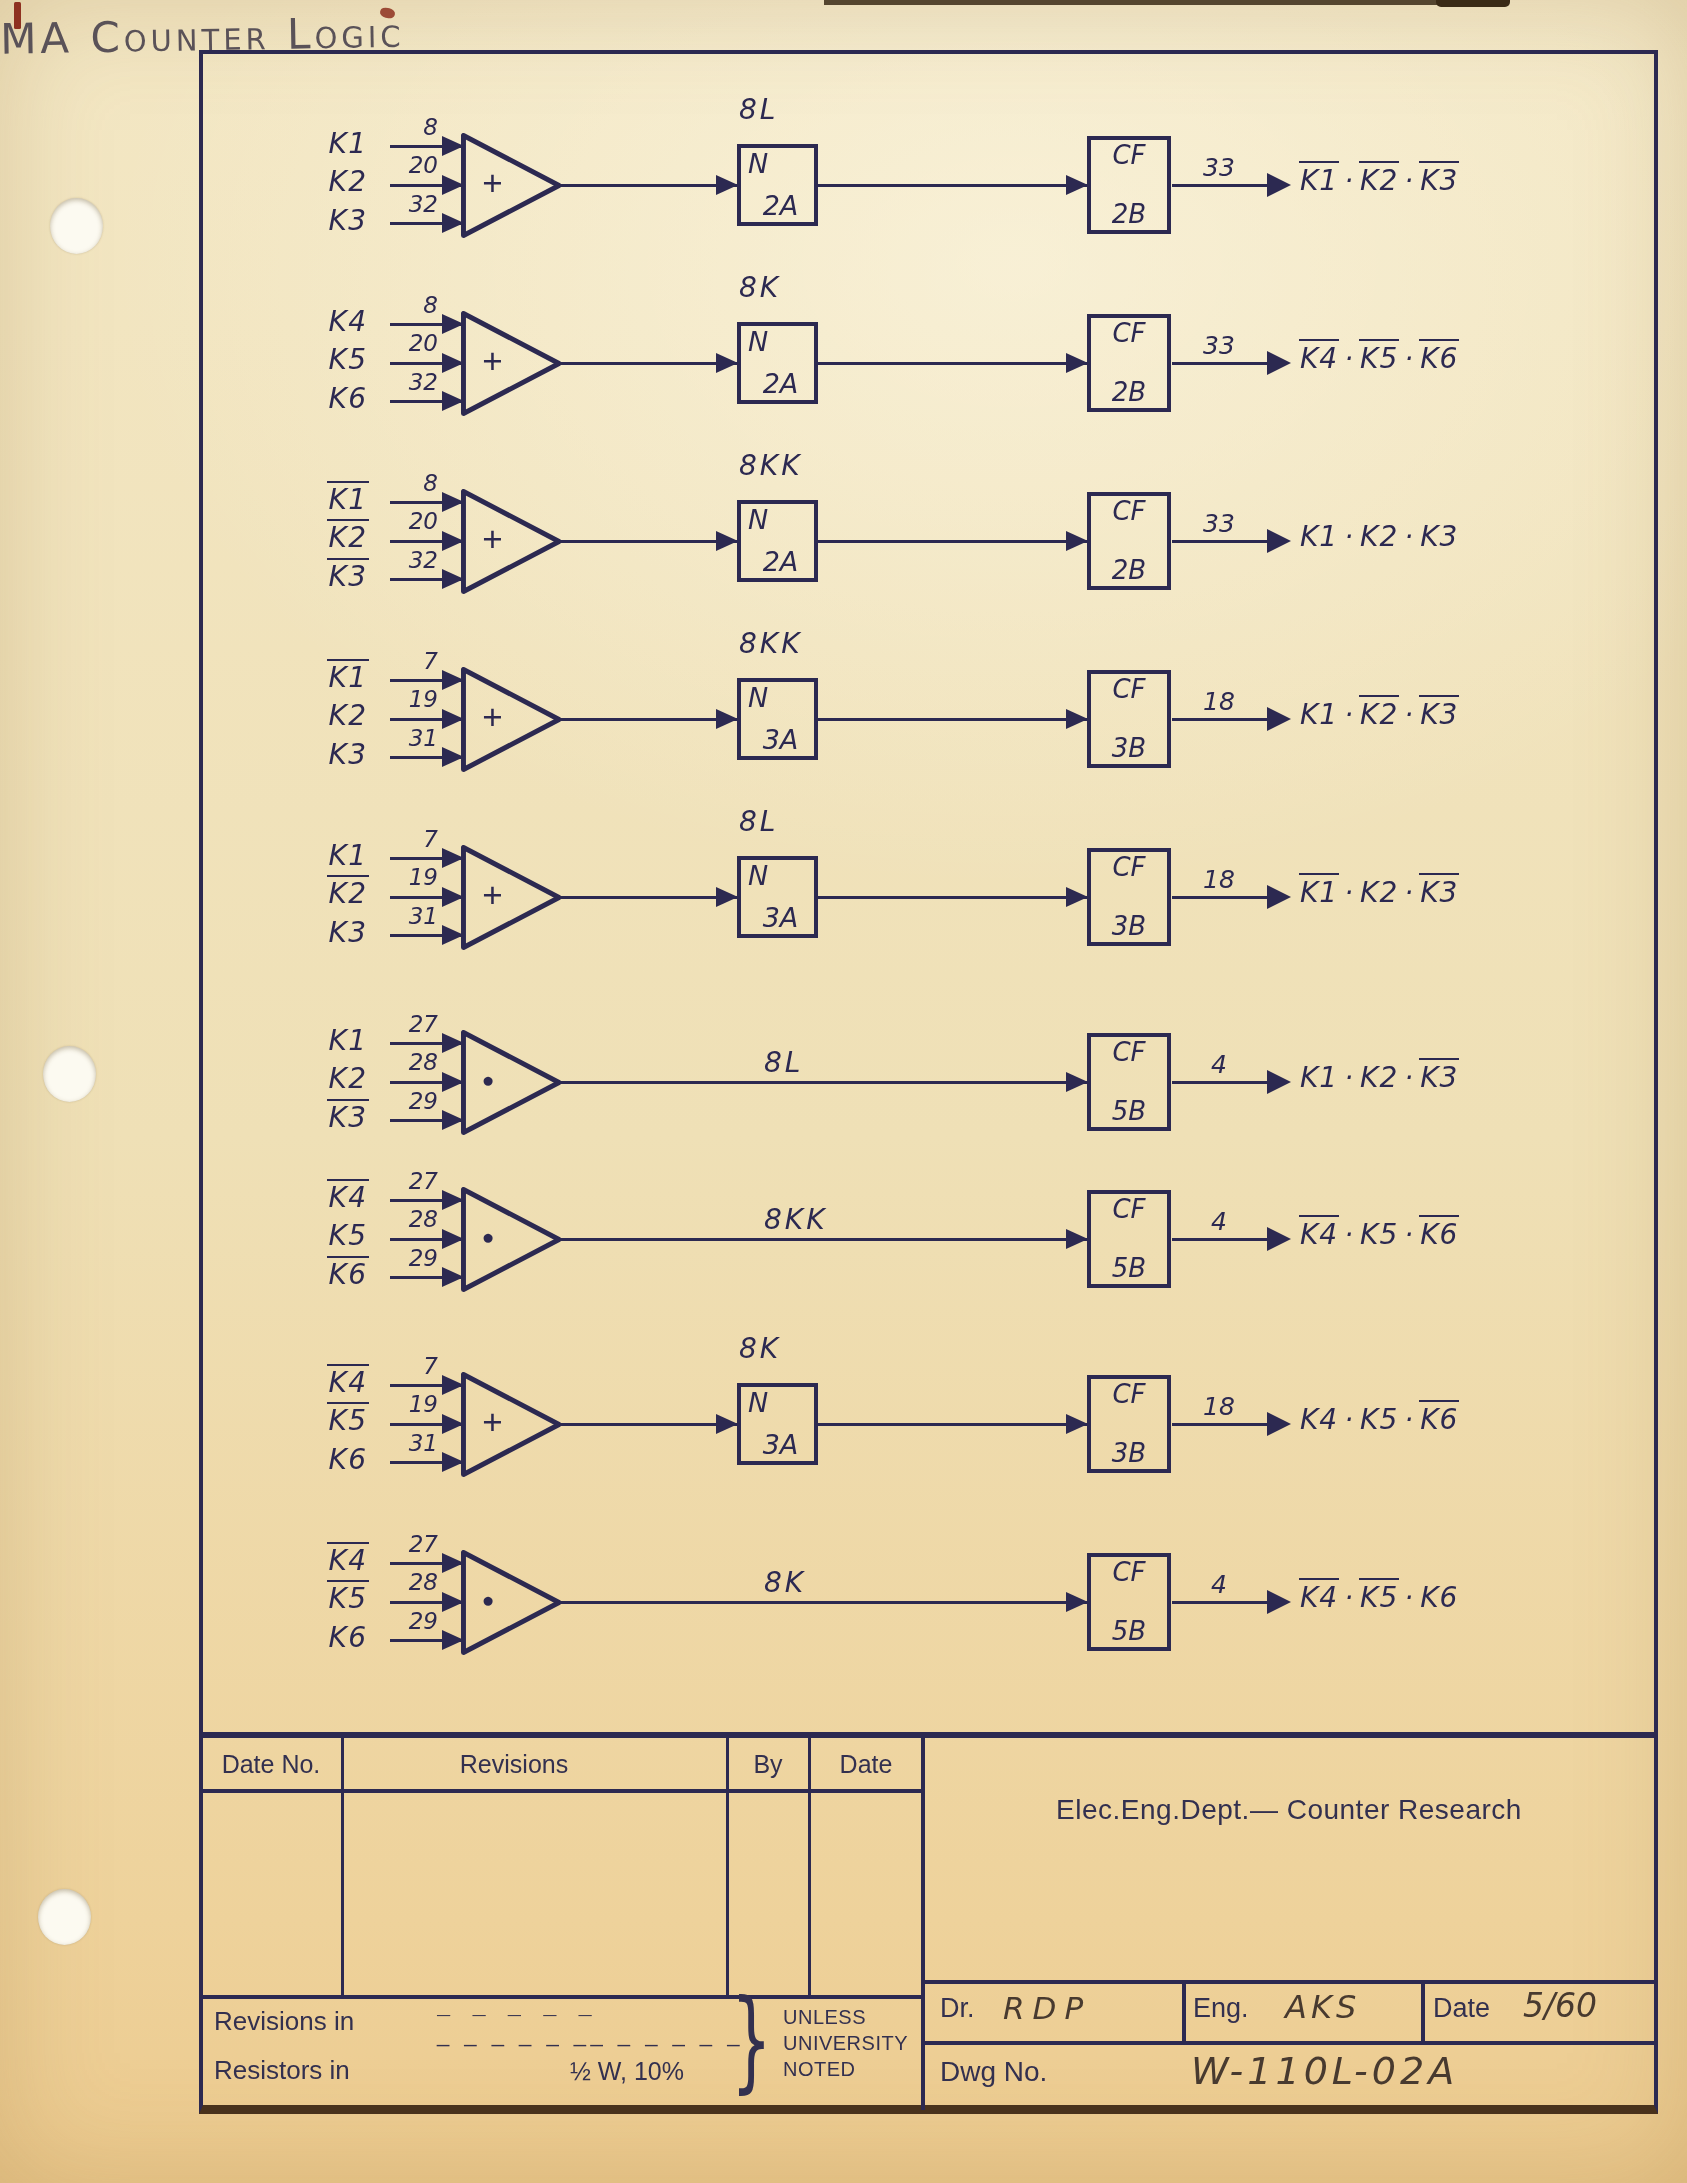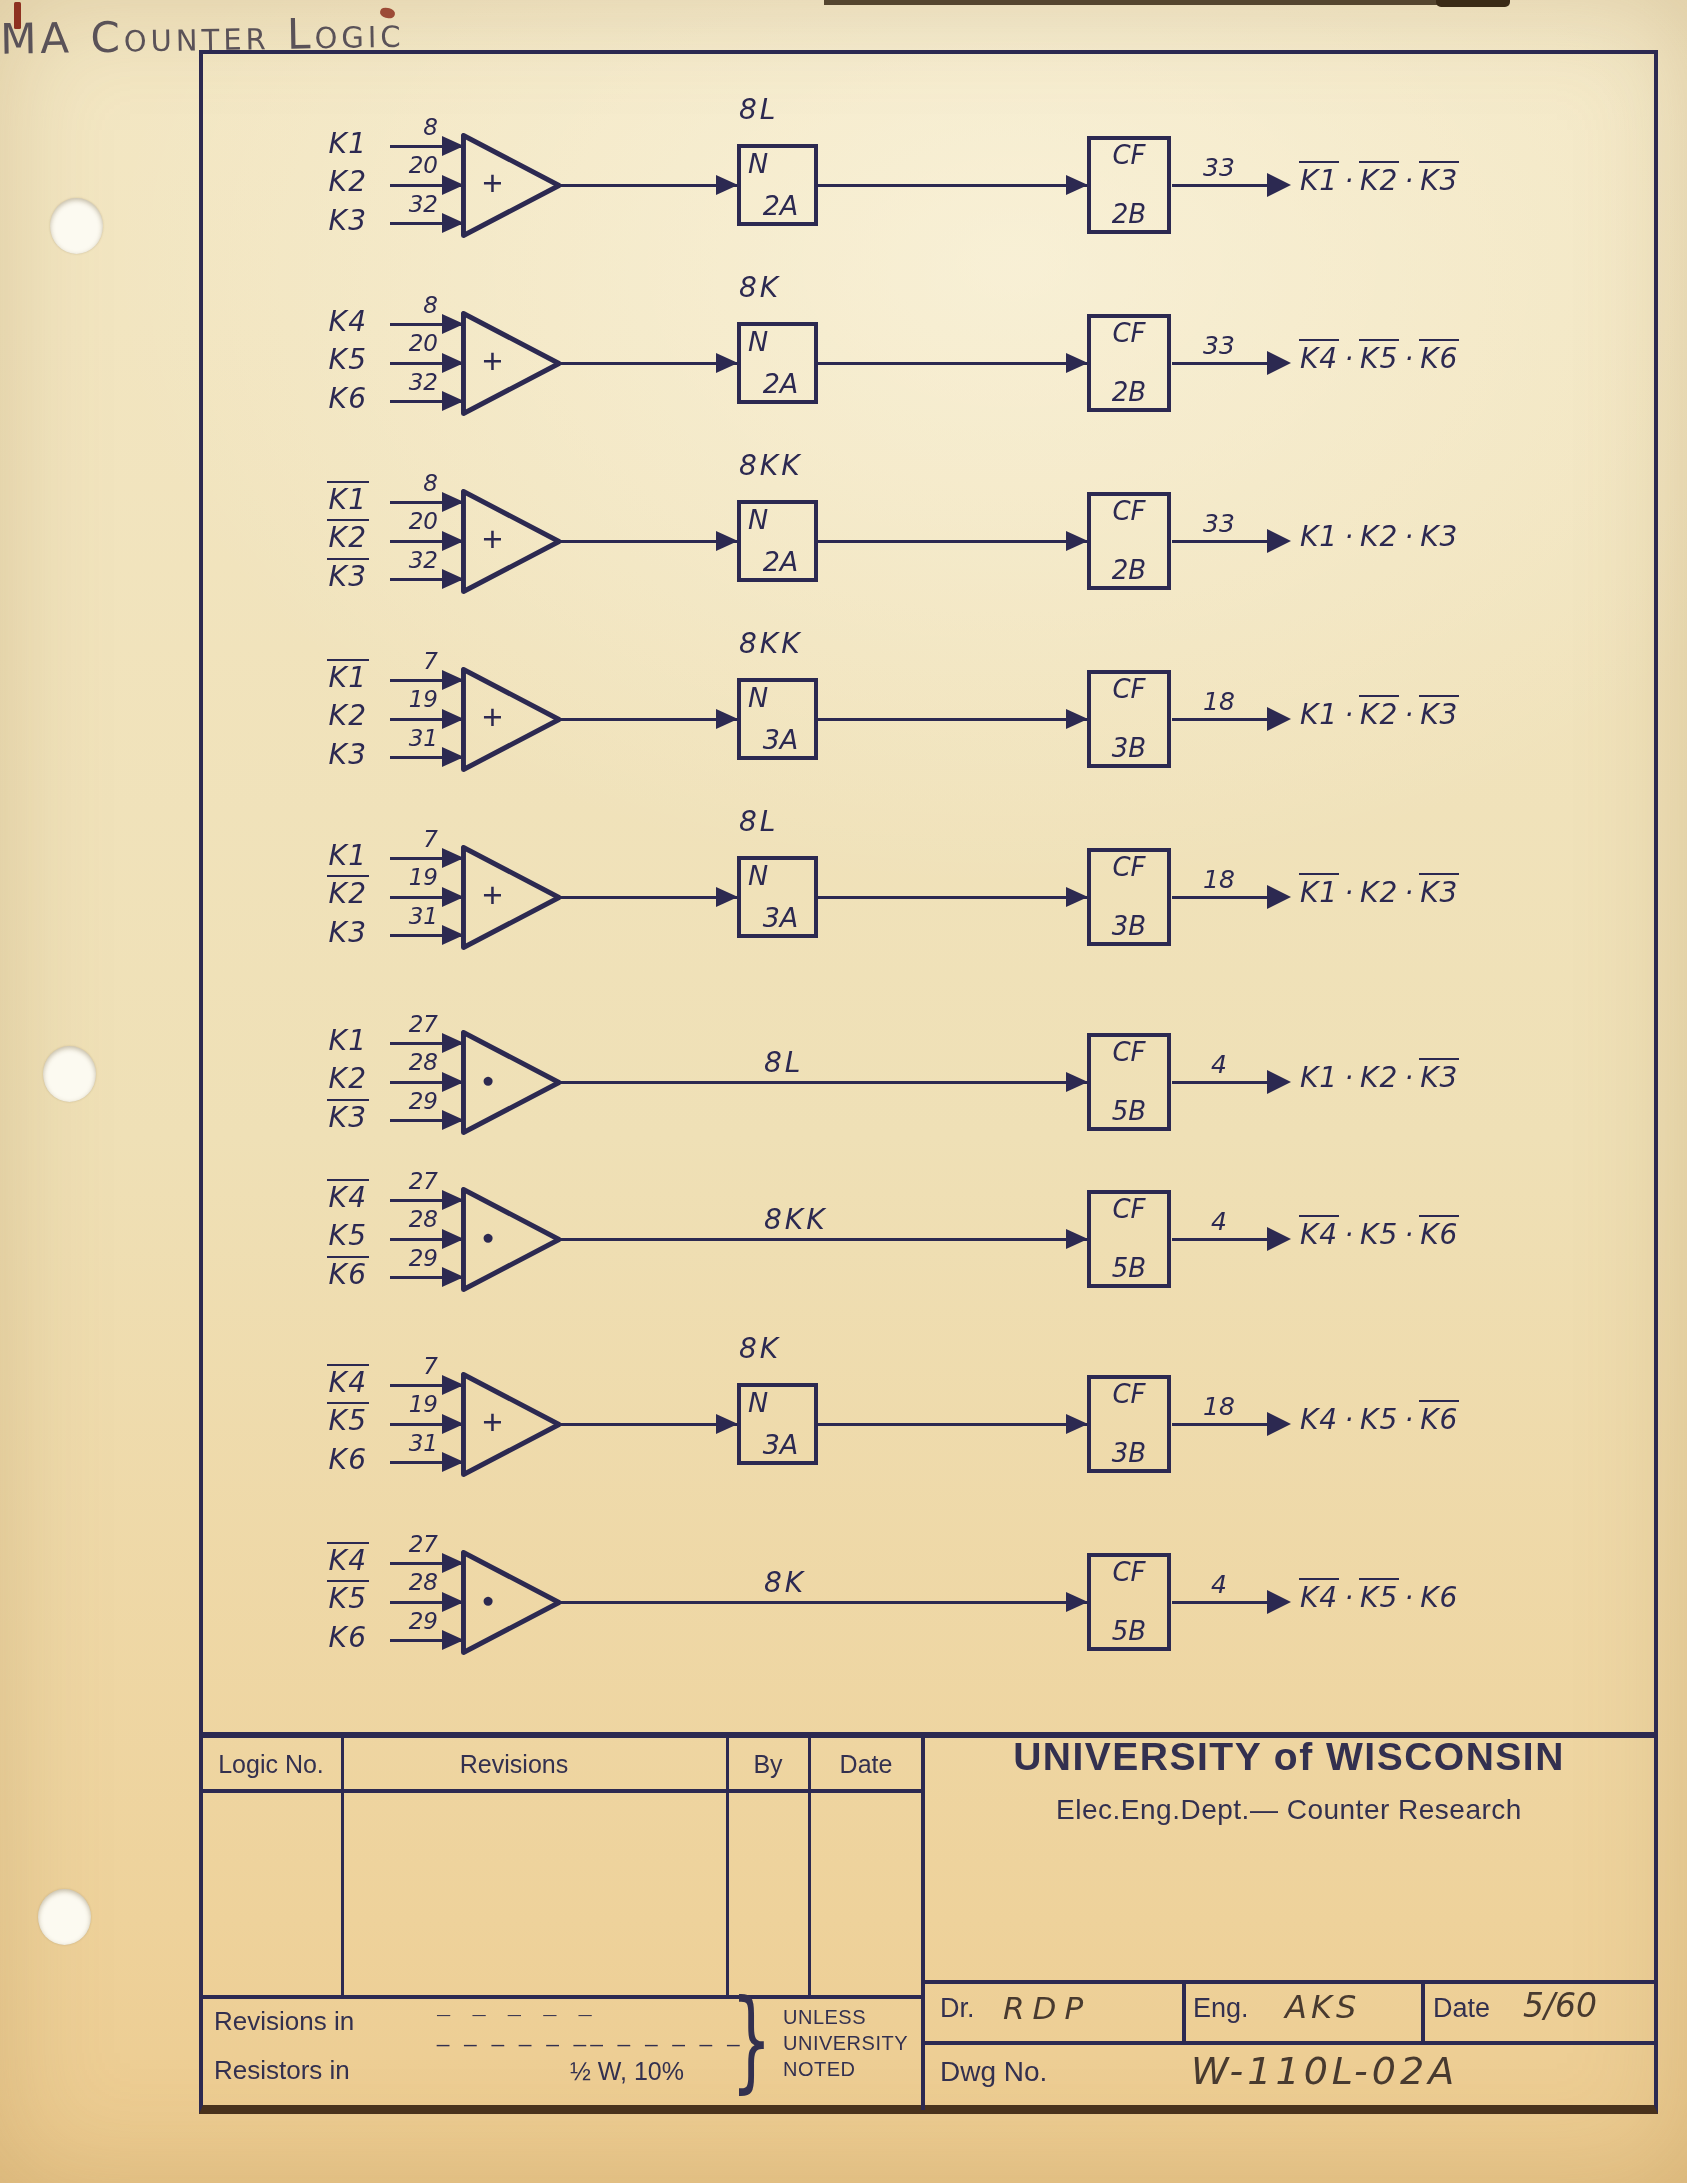--- a/index.html
+++ b/index.html
@@ -439,36 +439,35 @@
   <div class="vline" style="left:726px;top:1737px;width:3px;height:260px;"></div>
   <div class="vline" style="left:808px;top:1737px;width:3px;height:260px;"></div>
   <div class="hline" style="left:201px;top:1789px;width:720px;height:3.5px;"></div>
   <div class="hline" style="left:201px;top:1995px;width:720px;height:3.5px;"></div>
 
   <div class="hline" style="left:925px;top:1980px;width:731px;height:3.5px;"></div>
   <div class="hline" style="left:925px;top:2041px;width:731px;height:3.5px;"></div>
   <div class="vline" style="left:1182px;top:1983px;width:3.5px;height:58px;"></div>
   <div class="vline" style="left:1421px;top:1983px;width:3.5px;height:58px;"></div>
 
-  <div class="stamp center" style="left:201px;top:1751px;width:140px;">Logic No.</div>
+  <div class="stamp center" style="left:201px;top:1751px;width:140px;">Date No.</div>
   <div class="stamp center" style="left:344px;top:1751px;width:340px;">Revisions</div>
   <div class="stamp center" style="left:729px;top:1751px;width:78px;">By</div>
   <div class="stamp center" style="left:811px;top:1751px;width:110px;">Date</div>
 
   <div class="stamp" style="left:214px;top:2008px;font-size:26px;">Revisions in</div>
   <div class="stamp dashes" style="left:437px;top:2021px;">_ _ _ _ _ __ _ _ _ _ _</div>
   <div class="stamp" style="left:214px;top:2057px;font-size:26px;">Resistors in</div>
   <div class="stamp dashes" style="left:437px;top:1995px;font-family:Liberation Mono, monospace;">_ _ _ _ _</div>
   <div class="stamp" style="left:570px;top:2058px;font-size:25px;">½ W, 10%</div>
   <div class="brace">}</div>
   <div class="stamp unless">UNLESS
 UNIVERSITY
 NOTED</div>
 
-  <div class="stamp university">UNIVERSITY of WISCONSIN</div>
   <div class="stamp dept">Elec.Eng.Dept.— Counter Research</div>
   <div class="ma-title">MA Counter Logic</div>
 
   <div class="stamp" style="left:940px;top:1995px;font-size:27px;">Dr.</div>
   <div class="handval" style="left:1003px;top:1990px;font-size:31px;letter-spacing:8px;">RDP</div>
   <div class="stamp" style="left:1193px;top:1995px;font-size:27px;">Eng.</div>
   <div class="handval" style="left:1285px;top:1988px;font-size:32px;letter-spacing:4px;">AKS</div>
   <div class="stamp" style="left:1433px;top:1995px;font-size:27px;">Date</div>
   <div class="handval" style="left:1523px;top:1986px;font-size:33px;">5/60</div>
 

